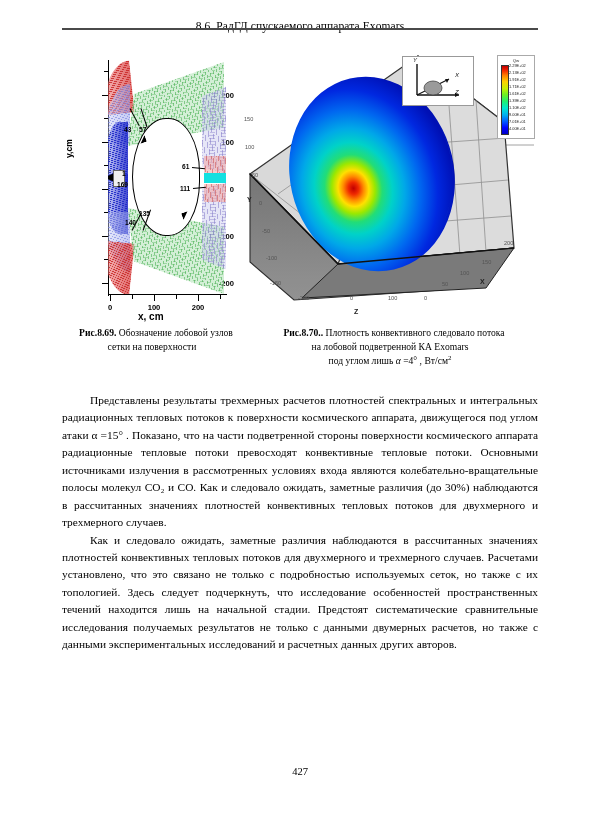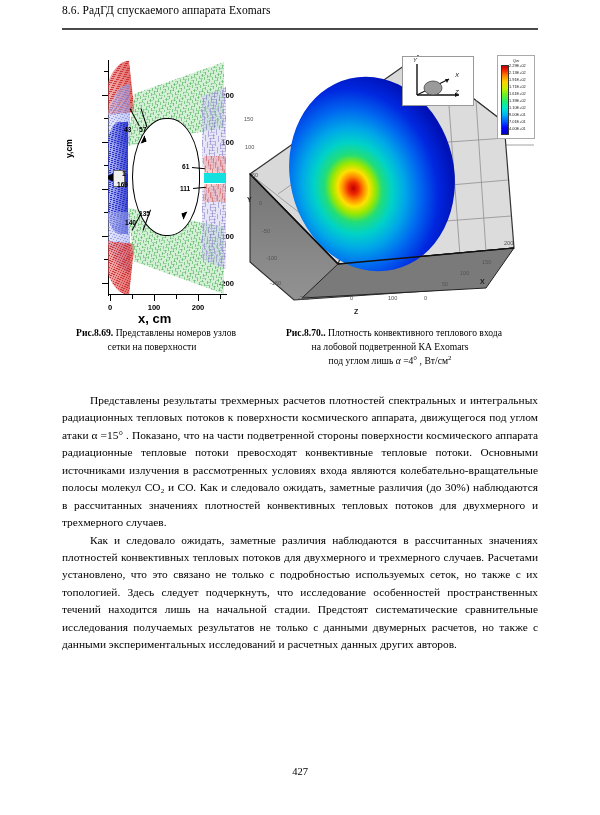--- a/index.html
+++ b/index.html
@@ -8,22 +8,22 @@
     background:#ffffff;
     font-family:"Liberation Serif", serif;
     color:#000;
     overflow:hidden;
     position:relative;
   }
   .page{position:absolute;inset:0;}
 
   
   .header{
-    position:absolute;left:62px;top:4px;width:476px;
-    text-align:left;
+    position:absolute;left:62px;top:20px;width:476px;
+    text-align:center;
   }
   .header-title{font-size:11.5px;letter-spacing:.1px;}
   .header-rule{
     position:absolute;left:62px;top:28px;width:476px;height:2px;
     background:#4a4a4a;
   }
 
   
   .figures{
     position:absolute;left:62px;top:52px;width:476px;height:272px;
@@ -53,21 +53,21 @@
   .f1-ynum{
     position:absolute;right:0;width:30px;text-align:right;
     font-size:7.6px;font-weight:bold;font-family:"Liberation Sans",sans-serif;
   }
   .f1-xnum{
     position:absolute;top:249px;width:24px;text-align:center;
     font-size:7.6px;font-weight:bold;font-family:"Liberation Sans",sans-serif;
   }
   .f1-xlab{
     position:absolute;left:72px;top:257px;
-    font-size:13px;font-weight:bold;font-family:"Liberation Sans",sans-serif;
+    font-size:10px;font-weight:bold;font-family:"Liberation Sans",sans-serif;
   }
 
   
   .sector{position:absolute;}
   .hatch-red{
     background:
       repeating-linear-gradient(18deg, rgba(200,40,40,.85) 0 .6px, rgba(255,255,255,0) .6px 2.2px),
       linear-gradient(90deg, rgba(240,130,130,.55), rgba(215,60,60,.75));
   }
   .hatch-blue{
@@ -394,24 +394,24 @@
           <div class="cbar-val" style="top:50px;">9.00E+01</div>
           <div class="cbar-val" style="top:57px;">7.01E+01</div>
           <div class="cbar-val" style="top:64px;">4.00E+01</div>
         </div>
       </div>
     </div>
   </div>
 
   <div class="captions">
     <div class="cap cap-left">
-      <b>Рис.8.69.</b><span> Представлены номеров узлов сетки на поверхности</span>
+      <b>Рис.8.69.</b><span> Обозначение лобовой узлов сетки на поверхности</span>
     </div>
     <div class="cap cap-right">
-      <b>Рис.8.70..</b><span> Плотность конвективного теплового входа</span><br>
+      <b>Рис.8.70..</b><span> Плотность конвективного следовало потока</span><br>
       <span>на лобовой подветренной КА Exomars</span><br>
       <span>под углом лишь </span><span class="ital">α</span><span> =4°</span><span> , Вт/см</span><sup>2</sup>
     </div>
   </div>
 
   <div class="body">
     <p>Представлены результаты трехмерных расчетов плотностей спектральных и интегральных радиационных тепловых потоков к поверхности космического аппарата, движущегося под углом атаки α =15° . Показано, что на части подветренной стороны поверхности космического аппарата радиационные тепловые потоки превосходят конвективные тепловые потоки. Основными источниками излучения в рассмотренных условиях входа являются колебательно-вращательные полосы молекул CO₂ и CO. Как и следовало ожидать, заметные различия (до 30%) наблюдаются в рассчитанных значениях плотностей конвективных тепловых потоков для двухмерного и трехмерного случаев.</p>
     <p>Как и следовало ожидать, заметные различия наблюдаются в рассчитанных значениях плотностей конвективных тепловых потоков для двухмерного и трехмерного случаев. Расчетами установлено, что это связано не только с подробностью используемых сеток, но также с их топологией. Здесь следует подчеркнуть, что исследование особенностей пространственных течений находится лишь на начальной стадии. Предстоят систематические сравнительные исследования получаемых результатов не только с данными двумерных расчетов, но также с данными экспериментальных исследований и расчетных данных других авторов.</p>
   </div>
 

